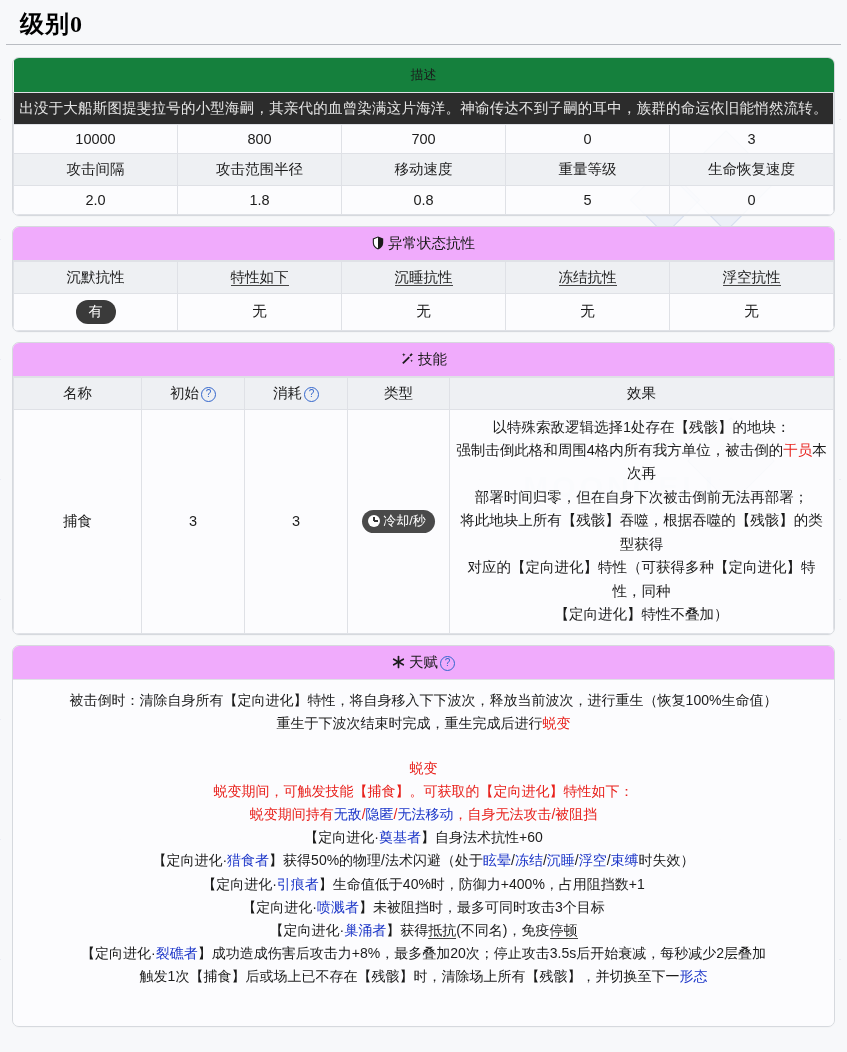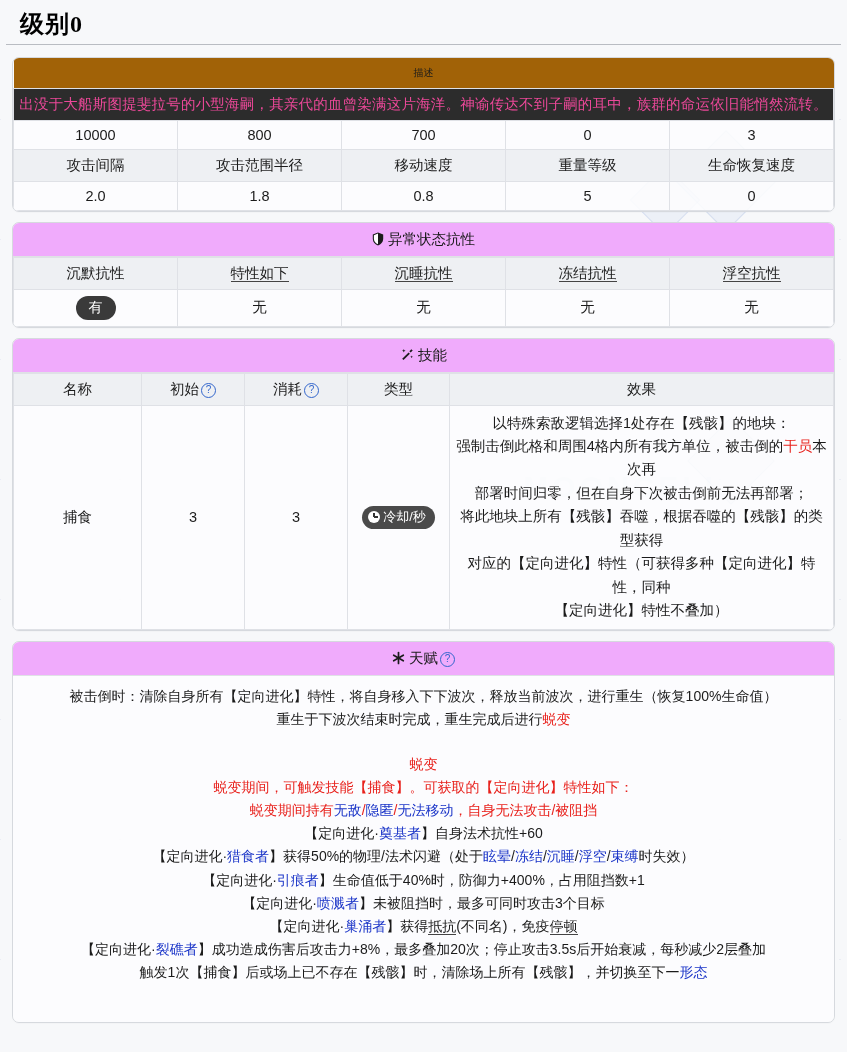--- a/index.html
+++ b/index.html
@@ -101,30 +101,30 @@
     font-size: 14.5px;
     padding: 6px 4px;
     vertical-align: middle;
   }
   table.t th {
     background: #eef0f3;
     font-weight: normal;
   }
   table.t td { background: rgba(252,252,253,0.72); }
   tr.banner-row td {
-    background: #a16207;
-    font-size: 10px;
+    background: #15803d;
+    font-size: 13px;
     padding: 8px 4px;
     border-left: none;
     border-right: none;
     border-top: none;
   }
   td.desc-cell {
     background: #2c2c2c !important;
-    color: #ec4899;
+    color: #e5e5e5;
     font-size: 14px;
     padding: 9px 10px;
     border-left: none;
     border-right: none;
     letter-spacing: .2px;
     margin-top: 36px;
   }
   .helpi {
     display: inline-block;
     width: 13px; height: 13px;

